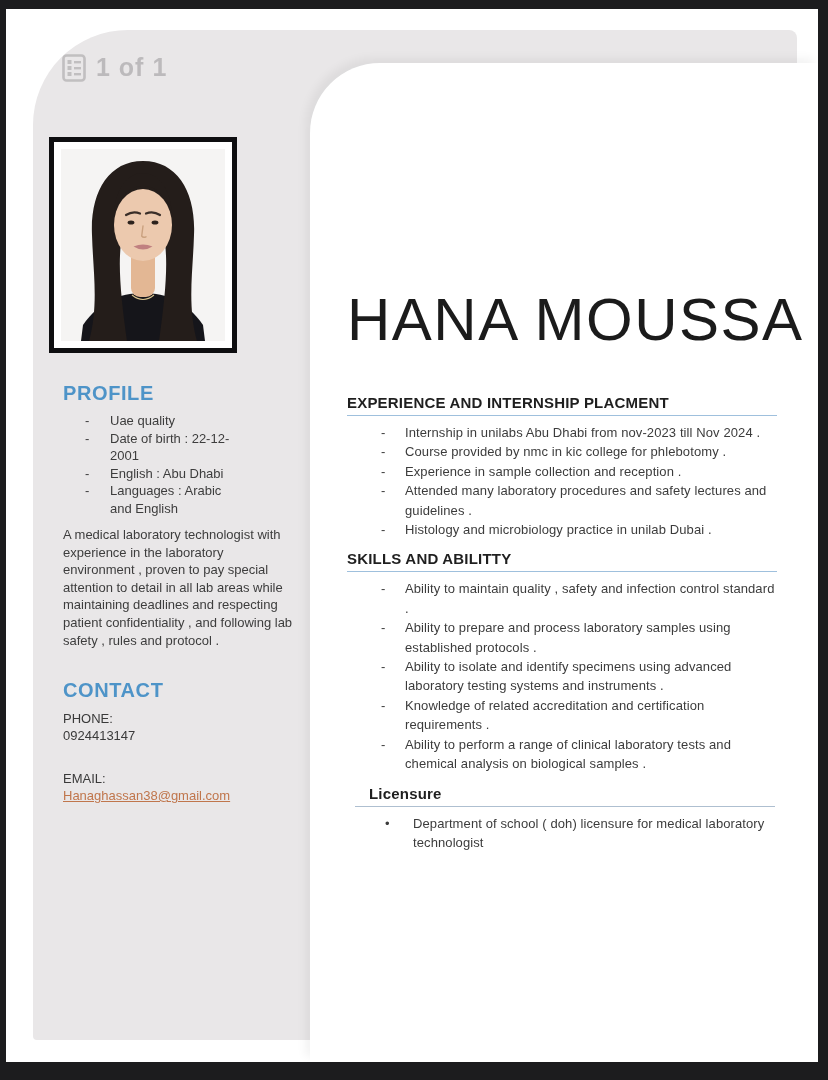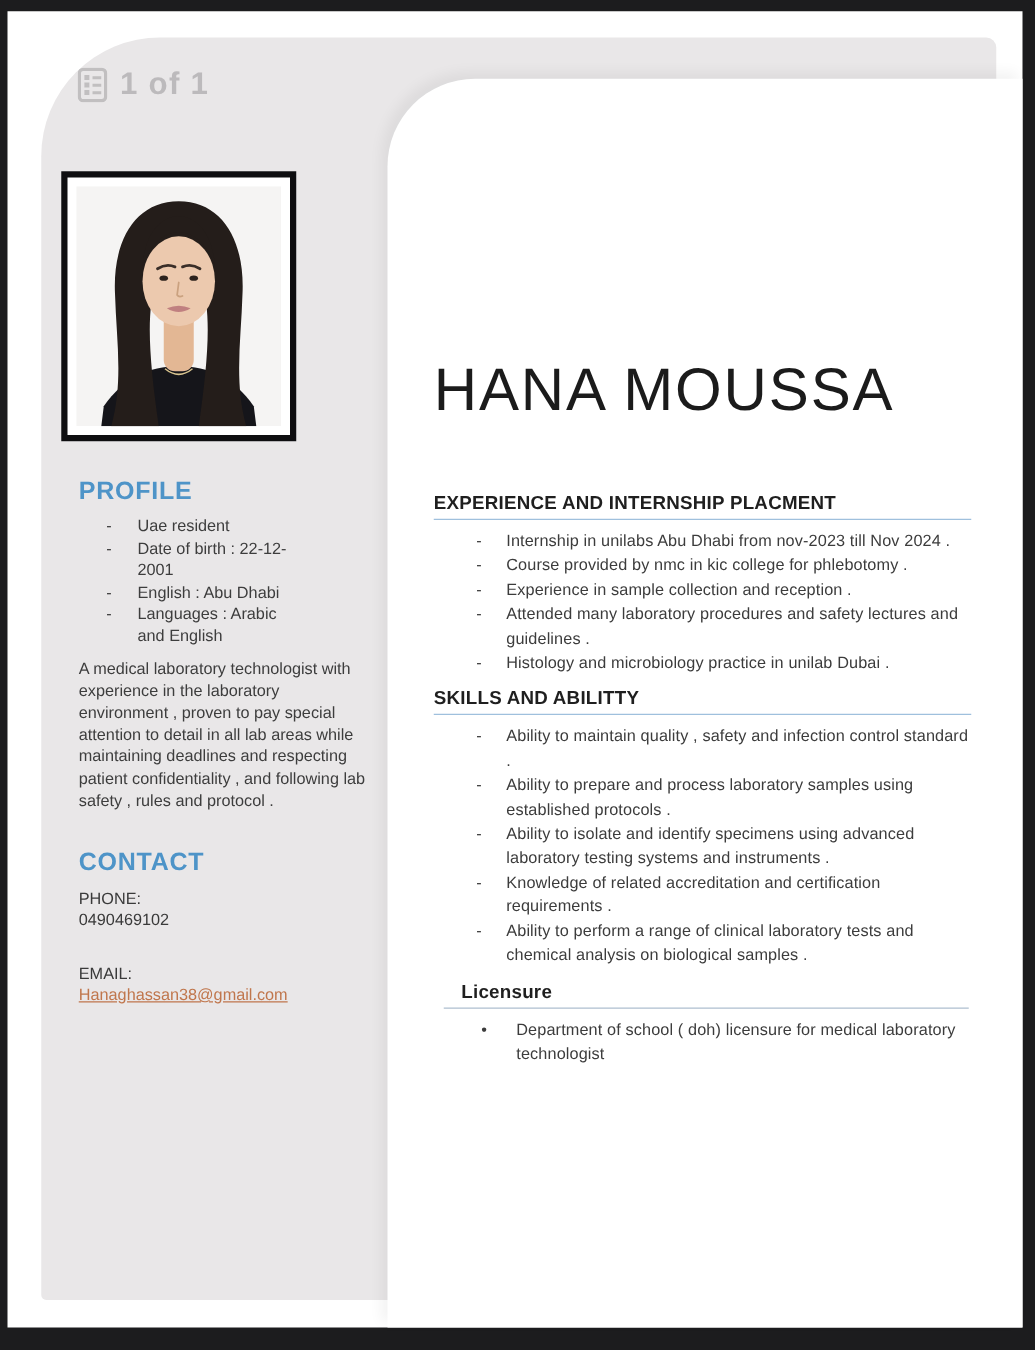--- a/index.html
+++ b/index.html
@@ -54,21 +54,21 @@
   .contact-block{
     position:absolute;z-index:3;left:57px;font-size:13px;line-height:17px;color:#3a3a3a;
   }
   .phone-block{top:701px;}
   .email-block{top:761px;}
   .email-link{color:#c0764c;text-decoration:underline;cursor:pointer;}
 
   
   .name{
     position:absolute;z-index:3;left:341px;top:276px;
-    font-size:48px;font-weight:400;letter-spacing:1.5px;color:#1b1b1b;white-space:nowrap;
+    font-size:60px;font-weight:400;letter-spacing:1.5px;color:#1b1b1b;white-space:nowrap;
   }
   .content{position:absolute;z-index:3;left:341px;top:374px;width:430px;}
   .section h2{
     margin:0;font-size:15px;font-weight:700;color:#1f1f1f;letter-spacing:0.2px;
     padding-bottom:4px;border-bottom:1.6px solid #9fc0dd;
   }
   .section ul{margin:7px 0 0;padding:0;list-style:none;}
   .section li{
     position:relative;padding-left:58px;font-size:13px;line-height:19.4px;
     color:#3c3c3c;letter-spacing:0.1px;
@@ -127,33 +127,33 @@
 
         <path d="M72.5,97.5 Q82,93.5 91.5,97.5 Q82,103.5 72.5,97.5 Z" fill="#c08080"></path>
 
         <path d="M71,146 Q82,155 93,146" stroke="#d9c48f" stroke-width="1.2" fill="none"></path>
       </svg>
     </div>
 
     <div class="side-heading profile-heading">PROFILE</div>
 
     <ul class="profile-list">
-      <li>Uae resident</li>
+      <li>Uae quality</li>
       <li>Date of birth : 22-12-2001</li>
       <li>English : Abu Dhabi</li>
       <li>Languages : Arabic and English</li>
     </ul>
 
     <div class="summary">A medical laboratory technologist with experience in the laboratory environment , proven to pay special attention to detail in all lab areas while maintaining deadlines and respecting patient confidentiality , and following lab safety , rules and protocol .</div>
 
     <div class="side-heading contact-heading">CONTACT</div>
 
     <div class="contact-block phone-block">
       <div>PHONE:</div>
-      <div>0490469102</div>
+      <div>0924413147</div>
     </div>
 
     <div class="contact-block email-block">
       <div>EMAIL:</div>
       <a class="email-link">Hanaghassan38@gmail.com</a>
     </div>
 
     <div class="name">HANA MOUSSA</div>
 
     <div class="content">

